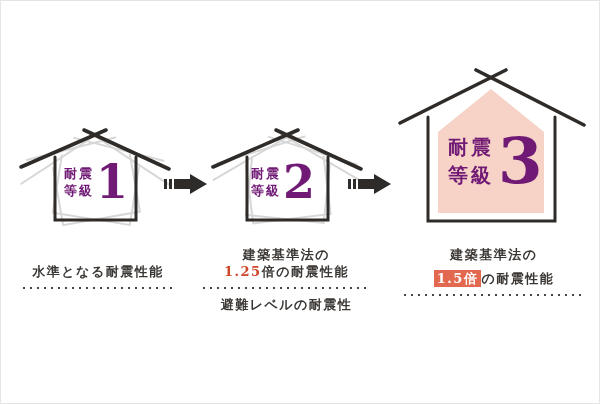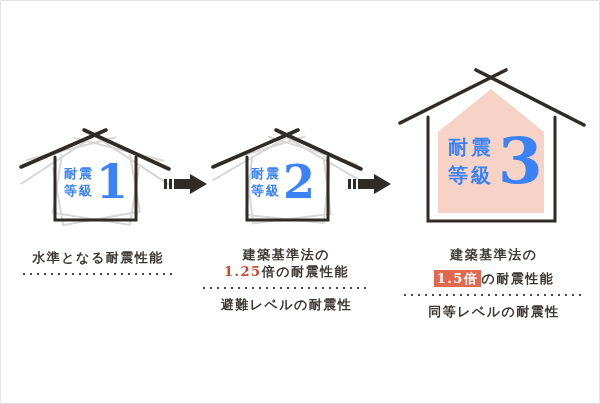--- a/index.html
+++ b/index.html
@@ -7,21 +7,21 @@
     position:relative;width:600px;height:404px;box-sizing:border-box;
     background:#ffffff;border:1px solid #e4e4e4;overflow:hidden;
     font-family:"DejaVu Serif","Liberation Serif",serif;
   }
   svg{display:block;}
   .house{position:absolute;}
   .ghost{stroke:#d7d7d7;stroke-width:2;fill:none;stroke-linecap:round;}
   .mainline{stroke:#2e2b28;fill:none;stroke-linecap:round;}
   .roof{stroke-width:3.6;}
   .walls{stroke-width:3;}
-  .glabel{position:absolute;display:flex;align-items:center;color:#3b82f6;font-weight:bold;}
+  .glabel{position:absolute;display:flex;align-items:center;color:#701a75;font-weight:bold;}
   .glabel .stack{font-size:13px;line-height:17px;letter-spacing:2px;text-align:left;}
   .glabel .num{font-size:46px;line-height:1;margin-left:2px;}
   .glabel.big .stack{font-size:20px;line-height:28px;letter-spacing:3px;}
   .glabel.big .num{font-size:64px;margin-left:4px;}
   .arrow{position:absolute;}
   .col{
     position:absolute;text-align:center;font-weight:bold;color:#3b3734;
     font-size:13px;line-height:17px;letter-spacing:1.5px;
   }
   .dots{height:2px;margin:7px auto;background-image:repeating-linear-gradient(90deg,#4a4642 0 2px,transparent 2px 7px);}
@@ -103,32 +103,31 @@
     <path class="mainline walls" d="M34 56 L34 160 L161 160 L161 56"></path>
   </svg>
   <div class="glabel big" style="left:447px;top:128px;">
     <div class="stack">
       <div>耐震</div>
       <div>等級</div>
     </div>
     <div class="num">3</div>
   </div>
 
-  <div class="col" style="left:8px;top:248px;width:178px;">
+  <div class="col" style="left:8px;top:262px;width:178px;">
     <div>水準となる耐震性能</div>
     <div class="dots" style="width:150px;"></div>
   </div>
 
   <div class="col" style="left:193px;top:245px;width:185px;">
     <div>建築基準法の</div>
     <div><span class="red">1.25</span><span>倍の耐震性能</span></div>
     <div class="dots" style="width:168px;"></div>
     <div>避難レベルの耐震性</div>
   </div>
 
   <div class="col" style="left:395px;top:245px;width:196px;">
     <div>建築基準法の</div>
     <div class="row2"><span class="hl">1.5倍</span><span>の耐震性能</span></div>
     <div class="dots" style="width:180px;"></div>
-    <div>同等レベルの耐震性</div>
   </div>
 
 </div>
 
 </body></html>

